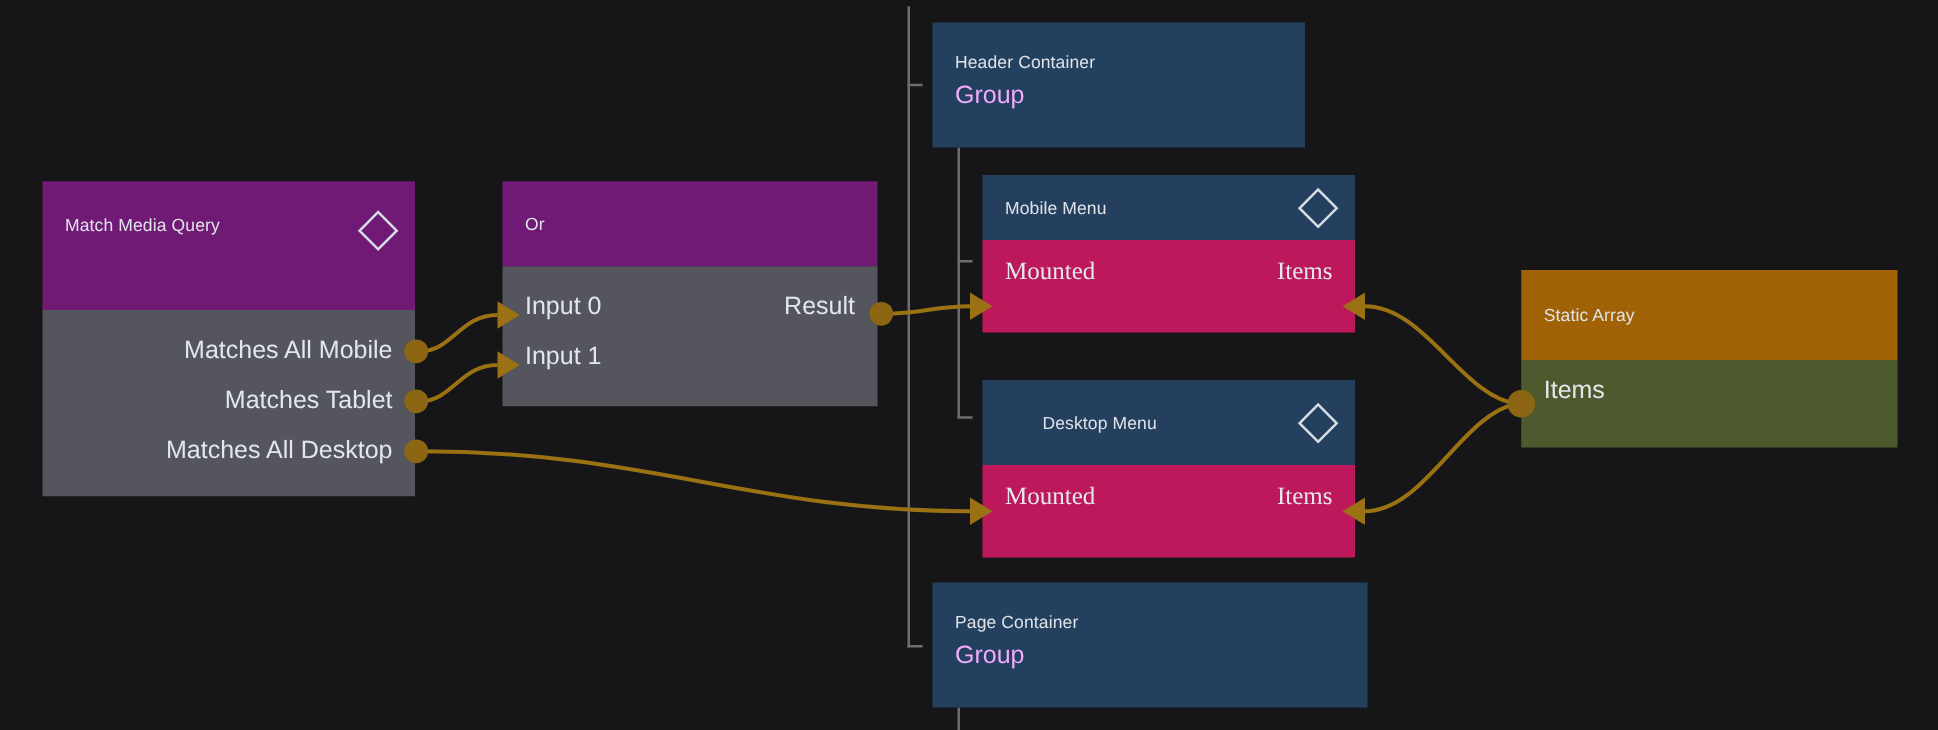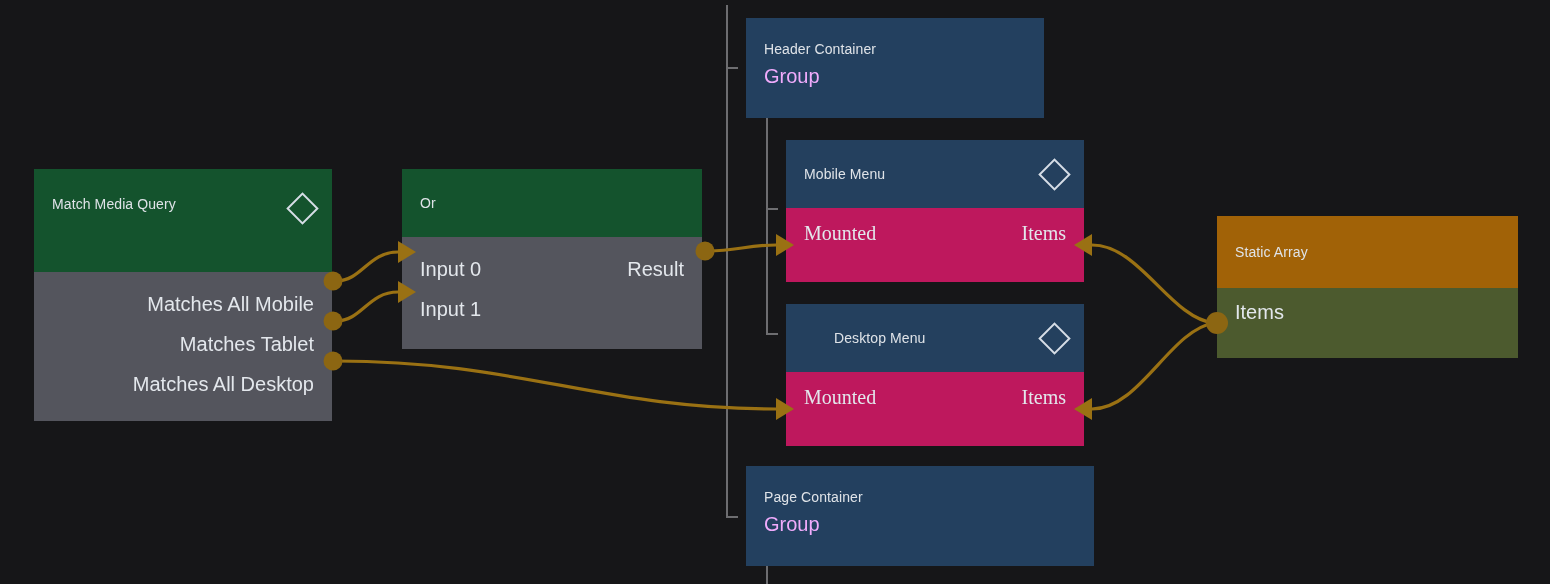--- a/index.html
+++ b/index.html
@@ -59,21 +59,21 @@
 
   
   .diamond {
     width: 19px; height: 19px;
     border: 2px solid #d6dde6;
     transform: rotate(45deg);
     flex: 0 0 auto;
   }
 
   
-  .theme-gray  .node-header { background: #14532d; margin-top: 24px; }
+  .theme-gray  .node-header { background: #701a75; }
   .theme-gray  .node-body   { background: #54555d; }
 
   .theme-blue  .node-header { background: #24405e; }
   .theme-blue  .node-body   { background: #be185d; font-family: Liberation Serif, serif; }
 
   .theme-group               { background: #23405f; }
 
   .theme-green .node-header { background: #a16207; }
   .theme-green .node-body   { background: #4c5a2e; }
 
@@ -158,21 +158,21 @@
       </div>
     </div>
   </div>
 
   <div class="group-node theme-group" style="left:746px; top:18px; width:298px; height:100px;">
     <div class="node-title">Header Container</div>
     <div class="node-sub">Group</div>
   </div>
 
   <div class="node theme-blue" style="left:786px; top:140px; width:298px;">
-    <div class="node-header" style="height:68px;gap:22px;">
+    <div class="node-header" style="height:52px;gap:22px;">
       <div class="node-title">Mobile Menu</div>
       <div class="diamond"></div>
     </div>
     <div class="node-body" style="height:74px; padding-top:5px;">
       <div class="port-row">
         <span class="left">Mounted</span>
         <span class="right">Items</span>
       </div>
     </div>
   </div>

